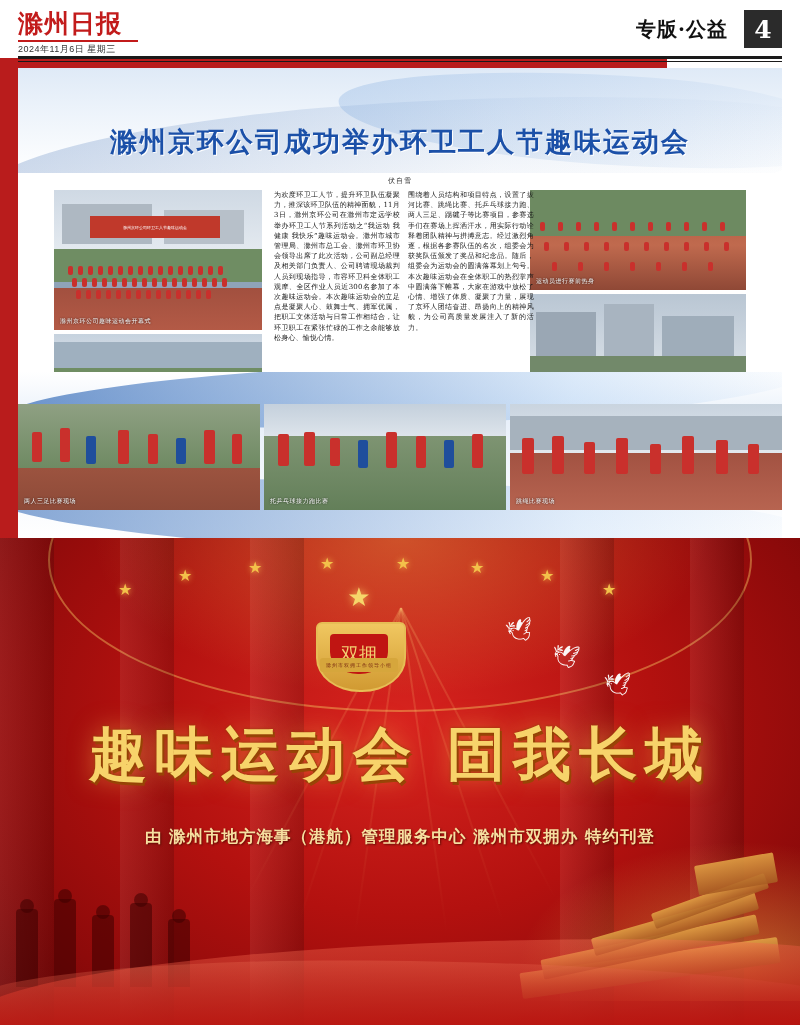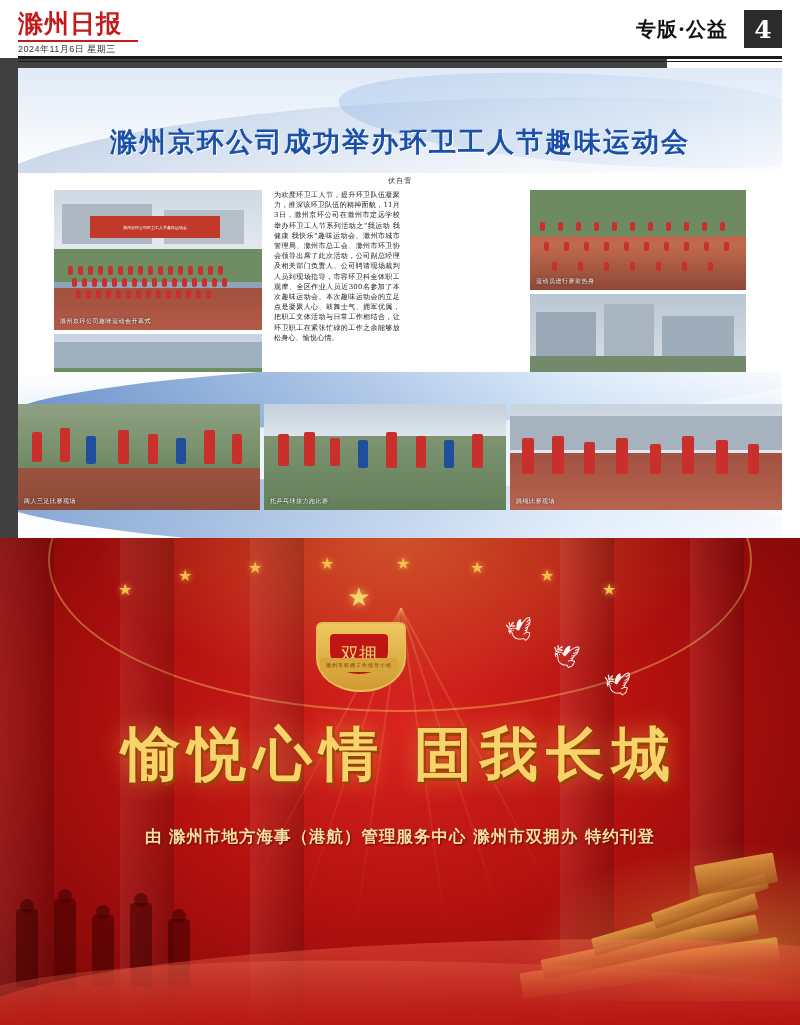--- a/index.html
+++ b/index.html
@@ -11,21 +11,21 @@
     width: 800px;
     height: 1025px;
     font-family: "Liberation Sans", sans-serif;
     overflow: hidden;
     position: relative;
   }
   .page {
     position: relative;
     width: 667px;
     height: 1025px;
-    background: #404040;
+    background: #b91c1c;
   }
 
   
   .masthead {
     position: absolute;
     left: 0; top: 0;
     width: 800px;
     height: 58px;
     background: #ffffff;
   }
@@ -535,20 +535,21 @@
           <div class="dot" style="left:94px; top:0px; height:14px;"></div>
         <div class="dot" style="left:112px; top:0px; height:14px;"></div>
           <div class="dot" style="left:130px; top:0px; height:14px;"></div>
         <div class="dot" style="left:148px; top:0px; height:14px;"></div>
           <div class="dot" style="left:166px; top:0px; height:14px;"></div>
       </div>
       <div class="cap">组委会为获奖队伍颁发奖品</div>
     </div>
 
     <div class="col c1">为欢度环卫工人节，提升环卫队伍凝聚力，推深该环卫队伍的精神面貌，11月3日，滁州京环公司在滁州市定远学校举办环卫工人节系列活动之“我运动 我健康 我快乐”趣味运动会。滁州市城市管理局、滁州市总工会、滁州市环卫协会领导出席了此次活动，公司副总经理及相关部门负责人、公司聘请现场裁判人员到现场指导，市容环卫科全体职工观摩、全区作业人员近300名参加了本次趣味运动会。本次趣味运动会的立足点是凝聚人心、鼓舞士气、拥军优属，把职工文体活动与日常工作相结合，让环卫职工在紧张忙碌的工作之余能够放松身心、愉悦心情。</div>
+    <div class="col c2">围绕着人员结构和项目特点，设置了拔河比赛、跳绳比赛、托乒乓球接力跑、两人三足、踢毽子等比赛项目，参赛选手们在赛场上挥洒汗水，用实际行动诠释着团队精神与拼搏意志。经过激烈角逐，根据各参赛队伍的名次，组委会为获奖队伍颁发了奖品和纪念品。随后，组委会为运动会的圆满落幕划上句号。本次趣味运动会在全体职工的热烈掌声中圆满落下帷幕，大家在游戏中放松了心情、增强了体质、凝聚了力量，展现了京环人团结奋进、昂扬向上的精神风貌，为公司高质量发展注入了新的活力。</div>
   </div>
 
   <div class="strip">
     <div class="strip-bg"></div>
     <div class="wave"></div>
     <div class="wave2"></div>
 
     <div class="sp sp1 photo">
       <div class="trackred" style="height:100%; background:linear-gradient(180deg,#b2614a,#8d4a38);"></div>
       <div class="grass" style="bottom:40%; height:60%; background:linear-gradient(180deg,#8fa083,#6f8a63);"></div>
@@ -633,21 +634,21 @@
       </div>
       <div class="emblem-ribbon">滁州市双拥工作领导小组</div>
     </div>
 
     <div class="doves">
       <span class="dove" style="left:6px; top:4px; transform:rotate(-12deg);">🕊</span>
       <span class="dove" style="left:52px; top:30px; transform:rotate(6deg);">🕊</span>
       <span class="dove" style="left:104px; top:58px; transform:rotate(-4deg);">🕊</span>
     </div>
 
-    <div class="poster-title">愉悦心情 固我长城</div>
+    <div class="poster-title">趣味运动会 固我长城</div>
     <div class="poster-sub">由 滁州市地方海事（港航）管理服务中心  滁州市双拥办 特约刊登</div>
 
     <div class="silhouettes">
       <div class="sil" style="left:16px; width:22px; height:78px;"></div>
       <div class="sil-head" style="left:20px; bottom:74px;"></div>
       <div class="sil" style="left:54px; width:22px; height:88px;"></div>
       <div class="sil-head" style="left:58px; bottom:84px;"></div>
       <div class="sil" style="left:92px; width:22px; height:72px;"></div>
       <div class="sil-head" style="left:96px; bottom:68px;"></div>
       <div class="sil" style="left:130px; width:22px; height:84px;"></div>

